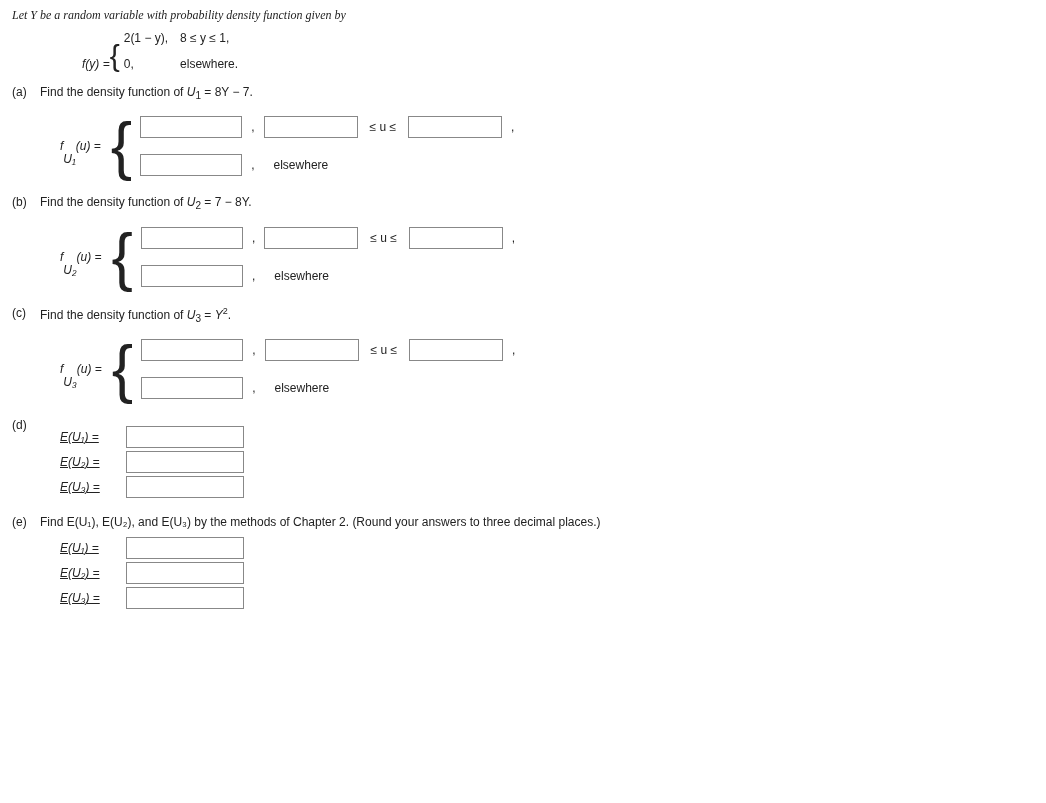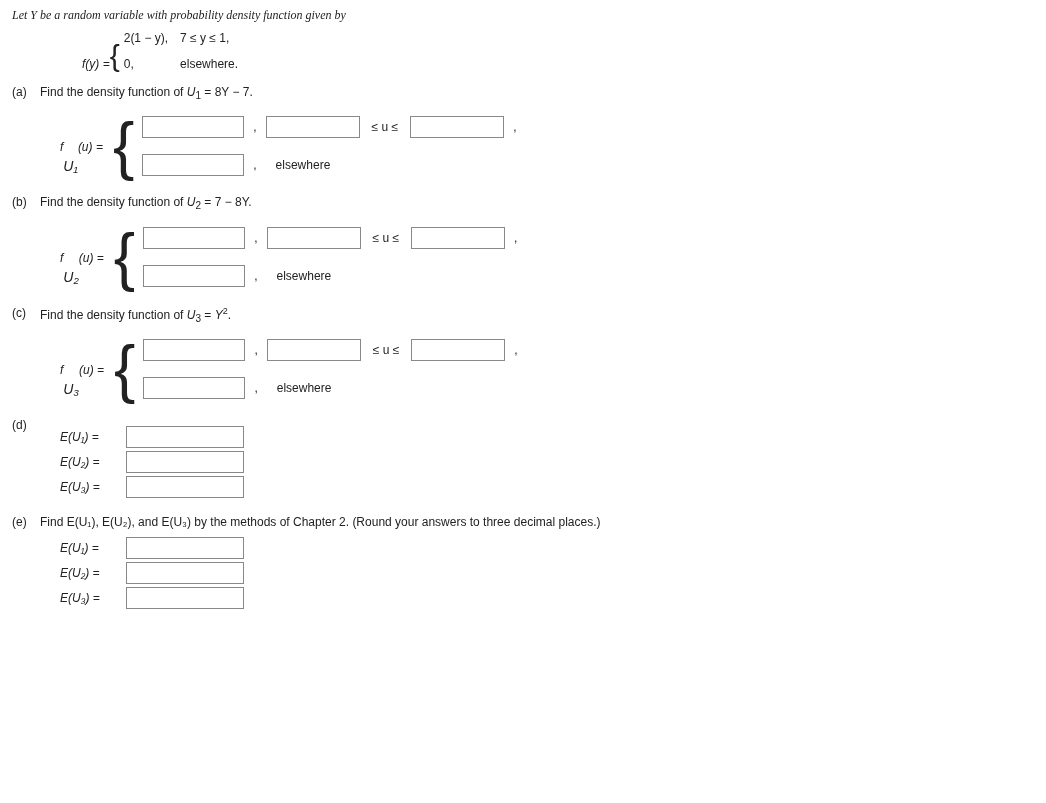--- a/index.html
+++ b/index.html
@@ -23,21 +23,21 @@
   .part { margin: 14px 0; }
   .part-row { display:flex; }
   .part-label { width: 28px; flex:none; }
   .part-body { flex: 1; }
   .piecewise {
     display:flex;
     align-items:center;
     margin: 10px 0 0 20px;
   }
   .fn-label { margin-right: 10px; font-style: italic; }
-  .fn-label .sub { font-size:14px; position:relative; top:20px;text-align:center; }
+  .fn-label .sub { font-size:12px; position:relative; top:13px;text-align:center; }
   .brace-xl { font-size: 64px; line-height: 70px; margin-right: 8px; font-weight: 100; }
   .rows { display:flex; flex-direction:column; gap: 16px; }
   .row { display:flex; align-items:center; gap: 8px; }
   .input-box {
     border: 1px solid #888;
     height: 20px;
     display:inline-block;
     background:#fff;
     vertical-align:middle;
   }
@@ -48,37 +48,37 @@
     font-family: inherit; font-size: 12px;
     background:transparent;
   }
   .w-100 { width: 100px; }
   .w-92  { width: 92px; }
   .w-116 { width: 116px; }
   .comma { margin: 0 1px; }
   .sus { margin: 0 4px; }
   .ev-block { margin-top: 8px; margin-left: 20px; }
   .ev-line { display:flex; align-items:center; gap:6px; margin: 3px 0; }
-  .ev-label { width:60px; font-style: italic; }
+  .ev-label { width:60px; font-style: italic; text-decoration: underline; }
   sup { font-size: 9px; }
   .ital { font-style: italic; }
 </style>
 </head>
 <body>
 
 <div class="intro">
   <span class="ital">Let Y be a random variable with probability density function given by</span>
 </div>
 
 <div class="pdf-eq">
   <span class="ital">f(y) = </span>
   <span class="brace-lg">{</span>
   <span class="pdf-grid">
     <span>2(1 − y),</span>
-    <span>7 ≤ y ≤ 1,</span>
+    <span>8 ≤ y ≤ 1,</span>
     <span>0,</span>
     <span>elsewhere.</span>
   </span>
 </div>
 
 <div class="part">
   <div class="part-row">
     <div class="part-label">(a)</div>
     <div class="part-body">
       <span>

